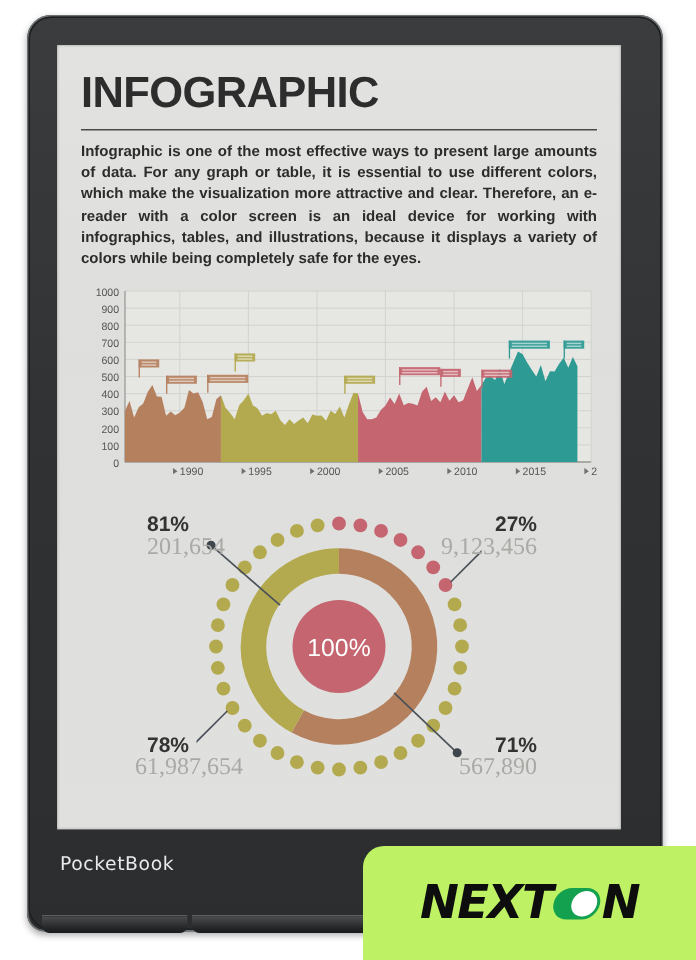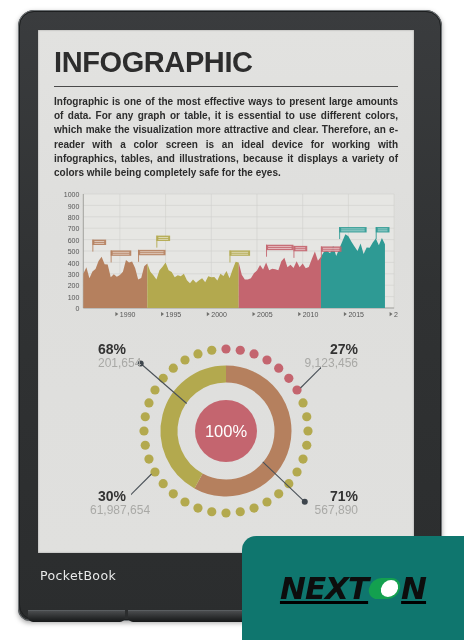--- a/index.html
+++ b/index.html
@@ -85,39 +85,39 @@
 
   
   #donut-block { position:relative; margin-top:4px; height:192px; }
   #donut-svg { position:absolute; left:50%; top:0; transform:translateX(-50%); }
 
   .cal-pct {
     position:absolute; font-weight:bold; font-size:14px; color:#333;
     font-family:"Liberation Sans", sans-serif; line-height:1.05;
   }
   .cal-num {
-    position:absolute; font-size:12px; color:#a9a9a6;
-    font-family:Liberation Sans, sans-serif; line-height:1.05;
+    position:absolute; font-size:16px; color:#a9a9a6;
+    font-family:Liberation Serif, serif; line-height:1.05;
   }
   #pct-tl { left:44px;  top:6px; }
   #num-tl { left:44px;  top:21px; }
   #pct-tr { right:40px; top:6px; }
   #num-tr { right:40px; top:21px; }
   #pct-bl { left:44px;  top:153px; }
   #num-bl { left:36px;  top:168px; }
   #pct-br { right:40px; top:153px; }
   #num-br { right:40px; top:168px; }
 
   
   #nexton {
     position:absolute; right:0; bottom:0;
-    width:222px; height:104px;
-    background:#0f766e;
+    width:222px; height:76px;
+    background:#bef264;
     border-radius:14px 0 0 0;
-    display:flex; align-items:center; justify-content:center;text-decoration:underline;
+    display:flex; align-items:center; justify-content:center;
   }
   #nexton-mark {
     display:flex; align-items:center;
     font-family:"DejaVu Sans", sans-serif;
     font-weight:bold; font-style:italic; font-size:31px;
     letter-spacing:-1px; color:#0d0d0d;
   }
   #nexton-toggle {
     display:inline-block; width:31px; height:21px;
     background:#13a04f; border-radius:11px; position:relative;
@@ -304,27 +304,27 @@
               <line x1="55.68070187412838" y1="67.4683310551498" x2="9.680701874128381" y2="27.468331055149804" stroke="#4a5158" stroke-width="1.1"></line>
               <circle cx="9.680701874128381" cy="27.468331055149804" r="3" fill="#3e464d"></circle>
               <line x1="169.4781847254617" y1="51.999999999999964" x2="209.4781847254617" y2="11.999999999999964" stroke="#4a5158" stroke-width="1.1"></line>
               <circle cx="209.4781847254617" cy="11.999999999999964" r="3" fill="#3e464d"></circle>
               <line x1="20.52181527453827" y1="138" x2="-19.47818472546173" y2="178" stroke="#4a5158" stroke-width="1.1"></line>
               <circle cx="-19.47818472546173" cy="178" r="3" fill="#3e464d"></circle>
               <line x1="131.77013326971095" y1="125.85380526495388" x2="173.77013326971095" y2="165.85380526495388" stroke="#4a5158" stroke-width="1.1"></line>
               <circle cx="173.77013326971095" cy="165.85380526495388" r="3" fill="#3e464d"></circle>
             </svg>
 
-          <div class="cal-pct" id="pct-tl">68%</div>
+          <div class="cal-pct" id="pct-tl">81%</div>
           <div class="cal-num" id="num-tl">201,654</div>
 
           <div class="cal-pct" id="pct-tr">27%</div>
           <div class="cal-num" id="num-tr">9,123,456</div>
 
-          <div class="cal-pct" id="pct-bl">30%</div>
+          <div class="cal-pct" id="pct-bl">78%</div>
           <div class="cal-num" id="num-bl">61,987,654</div>
 
           <div class="cal-pct" id="pct-br">71%</div>
           <div class="cal-num" id="num-br">567,890</div>
         </div>
 
       </div>
     </div>
 
     <div id="pocketbook">PocketBook</div>

